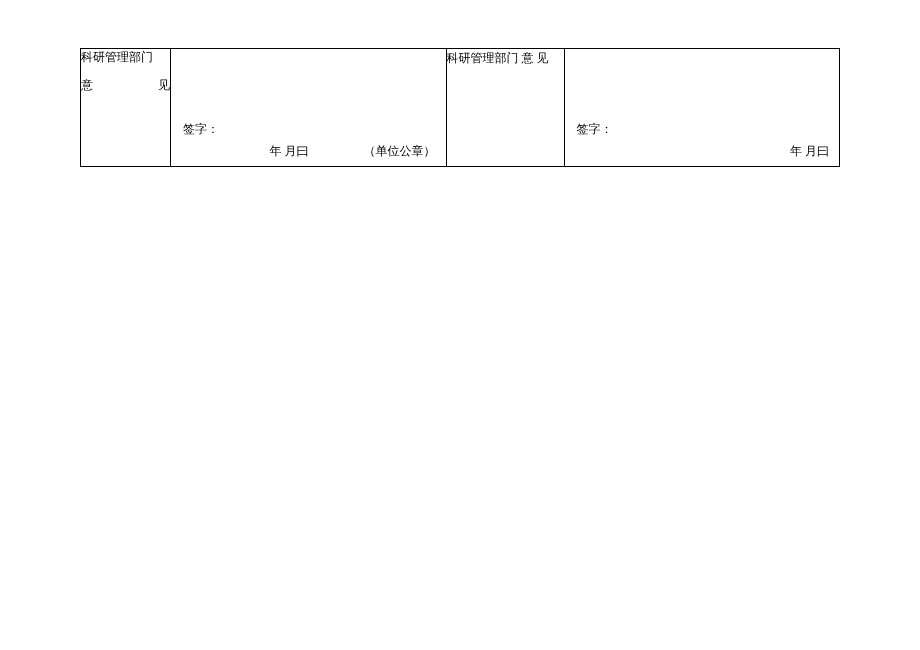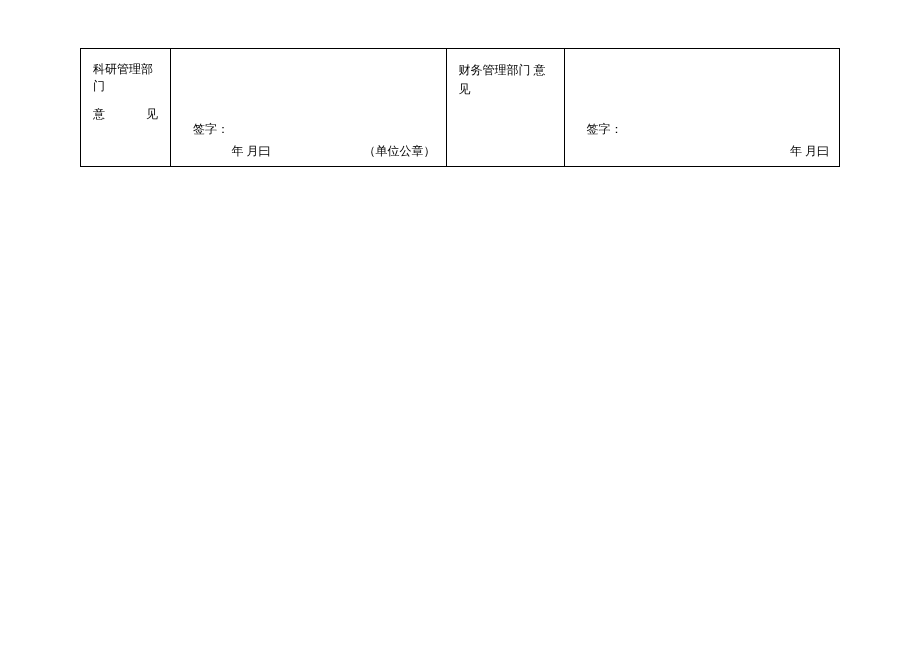--- a/index.html
+++ b/index.html
@@ -19,21 +19,21 @@
       padding: 48px 80px 0 80px;
     }
     table.form-table {
       border-collapse: collapse;
       width: 100%;
       table-layout: fixed;
     }
     table.form-table td {
       border: 1px solid #000000;
       vertical-align: top;
-      padding: 12px;
+      padding: 0;
       height: 118px;
     }
     td.label-cell {
       width: 90px;
       padding: 22px 6px 0 6px;
       vertical-align: top;
     }
     td.label-cell .line1 {
       display: block;
       text-align: left;
@@ -53,30 +53,30 @@
     }
     td.label-cell2 .label2-wrap {
       display: block;
       line-height: 1.6;
     }
     td.sign-cell {
       position: relative;
     }
     .sign-label {
       position: absolute;
-      left: 22px;
+      left: 12px;
       bottom: 28px;
     }
     .date-line {
       position: absolute;
       right: 10px;
       bottom: 6px;
     }
     .seal-line .seal {
-      margin-left: 90px;
+      margin-left: 52px;
     }
   </style>
 </head>
 <body>
 
 <div class="page">
   <table class="form-table">
     <tbody>
         <tr>
       <td class="label-cell">
@@ -84,21 +84,21 @@
         <span class="line2">意　　　见</span>
       </td>
       <td class="sign-cell">
         <span class="sign-label">签字：</span>
         <span class="date-line seal-line">
           <span>年 月曰</span>
           <span class="seal">（单位公章）</span>
         </span>
       </td>
       <td class="label-cell2">
-        <span class="label2-wrap">财务管理部门 意 见</span>
+        <span class="label2-wrap">科研管理部门 意 见</span>
       </td>
       <td class="sign-cell">
         <span class="sign-label">签字：</span>
         <span class="date-line">
           <span>年 月曰</span>
         </span>
       </td>
     </tr>
   </tbody>
     </table>

